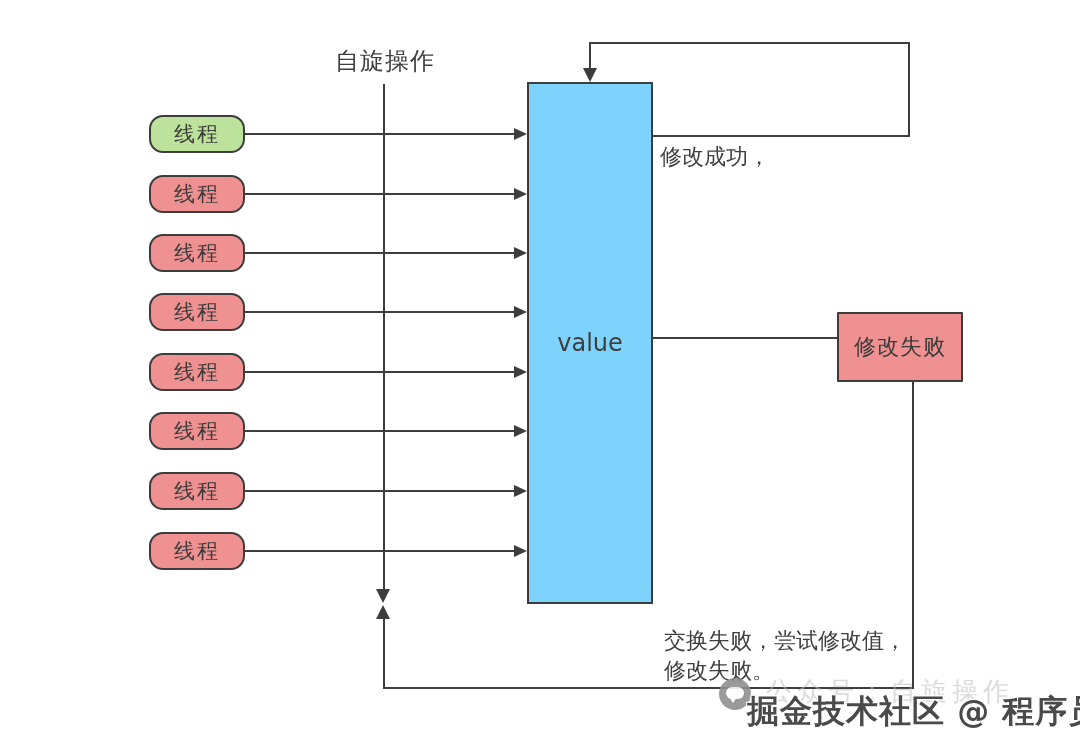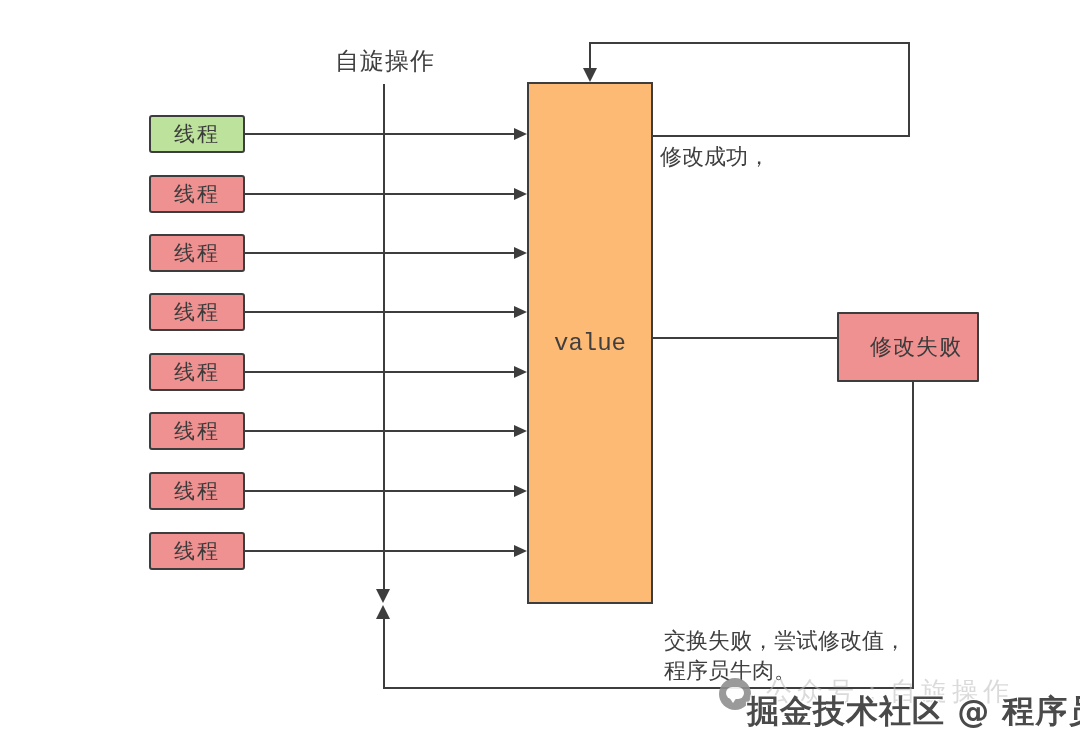--- a/index.html
+++ b/index.html
@@ -29,21 +29,21 @@
     border-left:7px solid transparent;border-right:7px solid transparent;
     border-bottom:14px solid var(--line);}
 
   .spin-label{
     position:absolute;left:332px;top:45px;width:106px;
     text-align:center;font-size:24px;letter-spacing:1px;color:var(--text);
   }
 
   .thread-box{
     position:absolute;left:149px;width:92px;height:34px;
-    border:2px solid var(--line);border-radius:3px;
+    border:2px solid var(--line);border-radius:14px;
     display:flex;align-items:center;justify-content:center;
     font-size:21px;letter-spacing:2px;color:#3b3b3b;
   }
 
   .value-box{
     position:absolute;left:527px;top:82px;width:122px;height:518px;
     border:2px solid var(--line);
     display:flex;align-items:center;justify-content:center;
     font-size:24px;color:var(--text);
   }
@@ -120,43 +120,43 @@
       <div class="hline" style="left: 245px; top: 430px; width: 269px;"></div>
       <div class="arr-right" style="left: 514px; top: 425px;"></div>
       <div class="thread-box" style="top: 472px; background: rgb(240, 145, 145);">线程</div>
       <div class="hline" style="left: 245px; top: 490px; width: 269px;"></div>
       <div class="arr-right" style="left: 514px; top: 485px;"></div>
       <div class="thread-box" style="top: 532px; background: rgb(240, 145, 145);">线程</div>
       <div class="hline" style="left: 245px; top: 550px; width: 269px;"></div>
       <div class="arr-right" style="left: 514px; top: 545px;"></div>
     </div>
 
-  <div class="value-box" style="background: #fdba74; font-family: Liberation Mono, monospace;">
+  <div class="value-box" style="background: #7dd3fc;">
     <span>value</span>
   </div>
 
   <div class="hline" style="left:653px;top:135px;width:256px"></div>
   <div class="vline" style="left:908px;top:42px;height:95px"></div>
   <div class="hline" style="left:589px;top:42px;width:321px"></div>
   <div class="vline" style="left:589px;top:42px;height:27px"></div>
   <div class="arr-down" style="left:583px;top:68px"></div>
 
   <div class="note" style="left:660px;top:142px;width:280px">
     <div>修改成功，</div>
   </div>
 
   <div class="hline" style="left:653px;top:337px;width:184px"></div>
 
-  <div class="fail-box" style="background: rgb(240, 145, 145); padding-left: 16px;">
+  <div class="fail-box" style="background: rgb(240, 145, 145);">
     <span>修改失败</span>
   </div>
 
   <div class="note" style="left:664px;top:626px;width:280px;line-height:30px">
     <div>交换失败，尝试修改值，</div>
-    <div>程序员牛肉。</div>
+    <div>修改失败。</div>
   </div>
 
   <div class="wm-faint">公众号：自旋操作</div>
   <div class="wm-icon">
       <span class="bubble"></span>
     </div>
   <div class="wm-dark">掘金技术社区 @ 程序员牛肉</div>
 
 </div>
 

